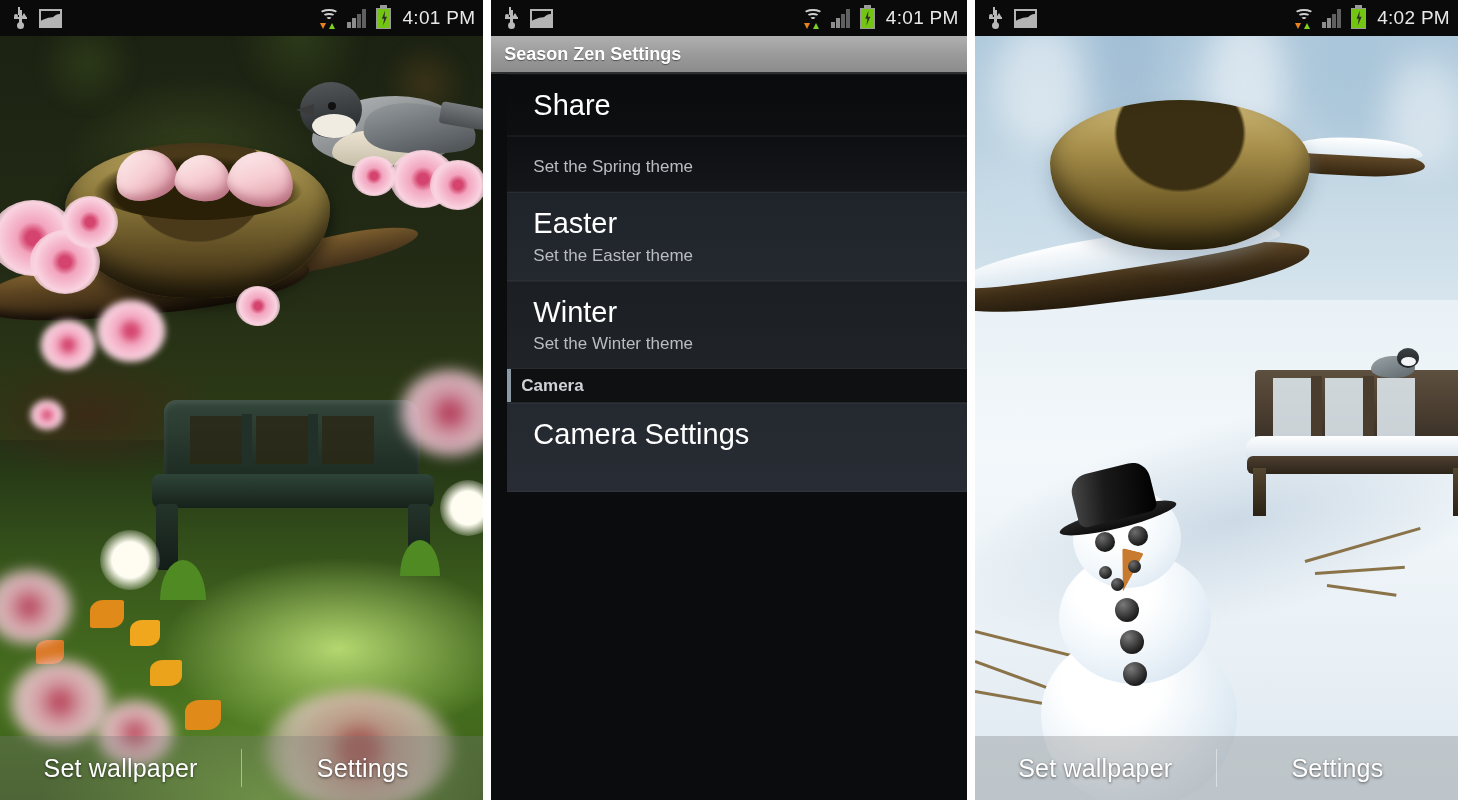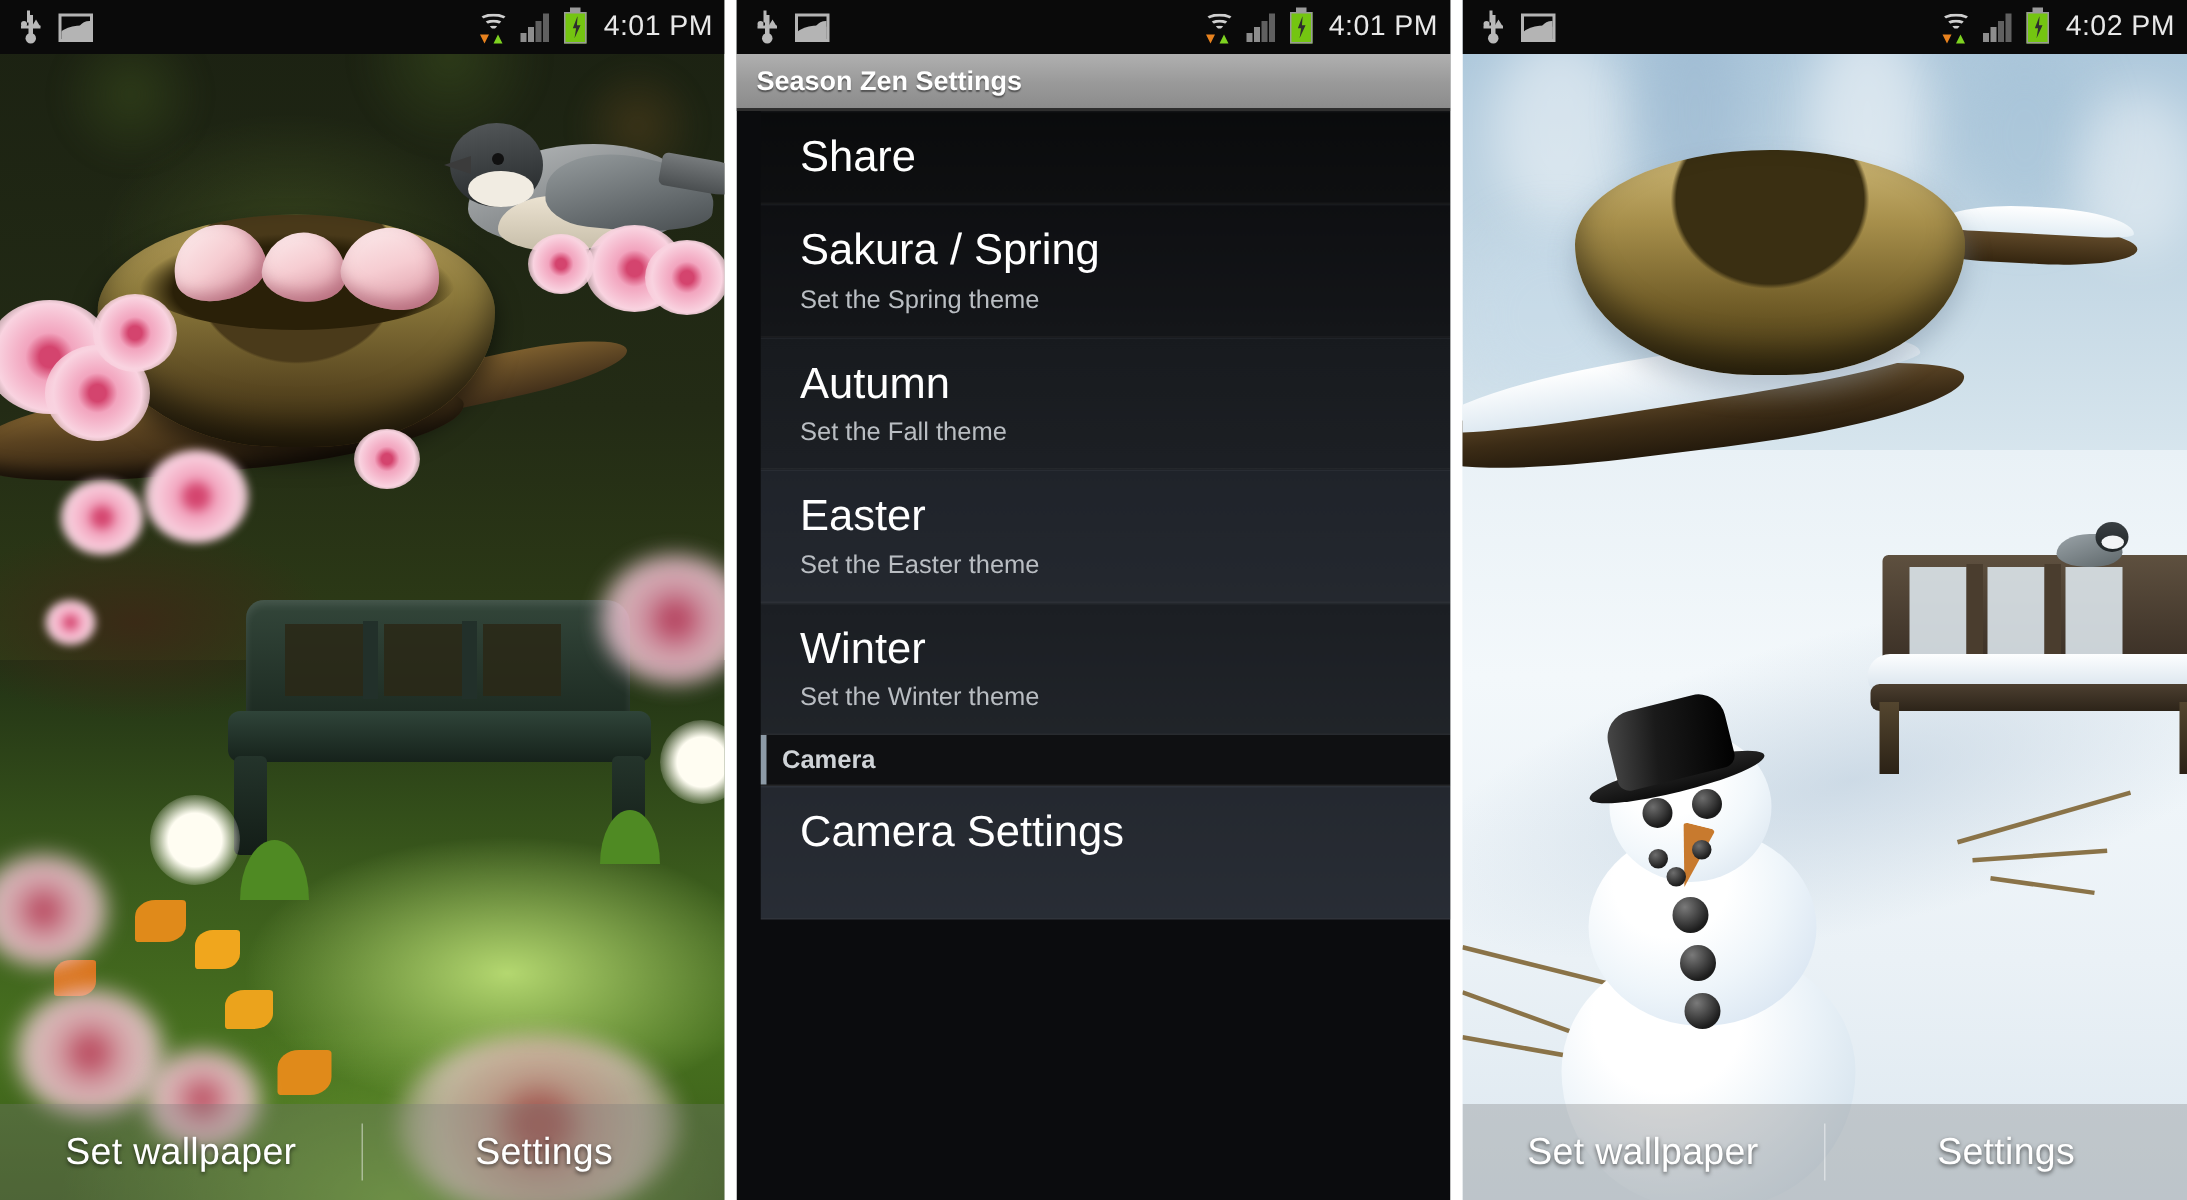--- a/index.html
+++ b/index.html
@@ -445,29 +445,24 @@
       </div>
 
       <div class="list">
 
         <div class="row" style="background:linear-gradient(#0a0b0c,#0e0f11);">
           <div class="title">Share</div>
         </div>
 
 
         <div class="row" style="background:linear-gradient(#0e0f12,#141619);">
-          <div class="title">Sakura / Spring</div>
           <div class="sub">Set the Spring theme</div>
         </div>
 
 
-        <div class="row" style="background:linear-gradient(#171a1e,#1c1f24);">
-          <div class="title">Autumn</div>
-          <div class="sub">Set the Fall theme</div>
-        </div>
 
         <div class="row" style="background:linear-gradient(#1f232a,#24282f);">
           <div class="title">Easter</div>
           <div class="sub">Set the Easter theme</div>
         </div>
 
         <div class="row" style="background:linear-gradient(#1b1e23,#202429);">
           <div class="title">Winter</div>
           <div class="sub">Set the Winter theme</div>
         </div>

